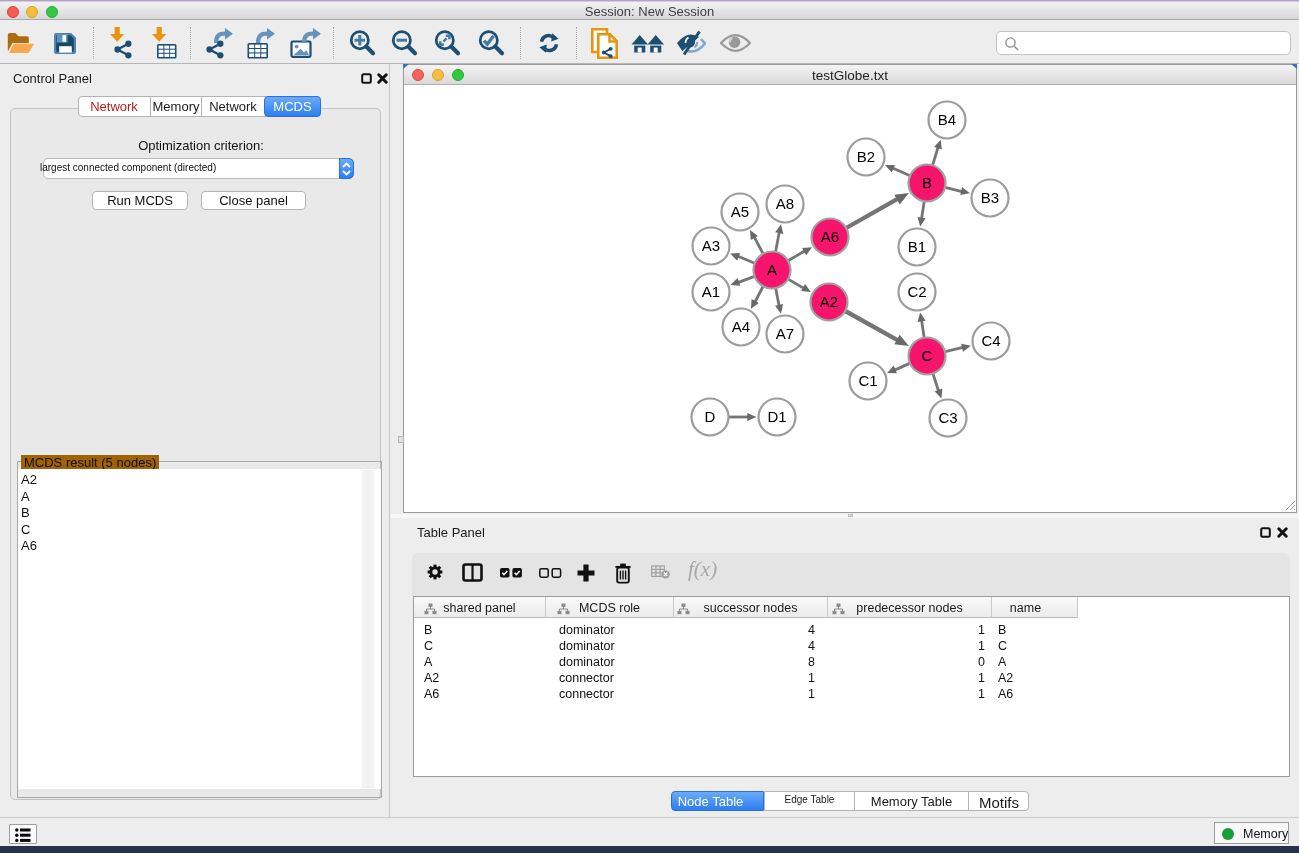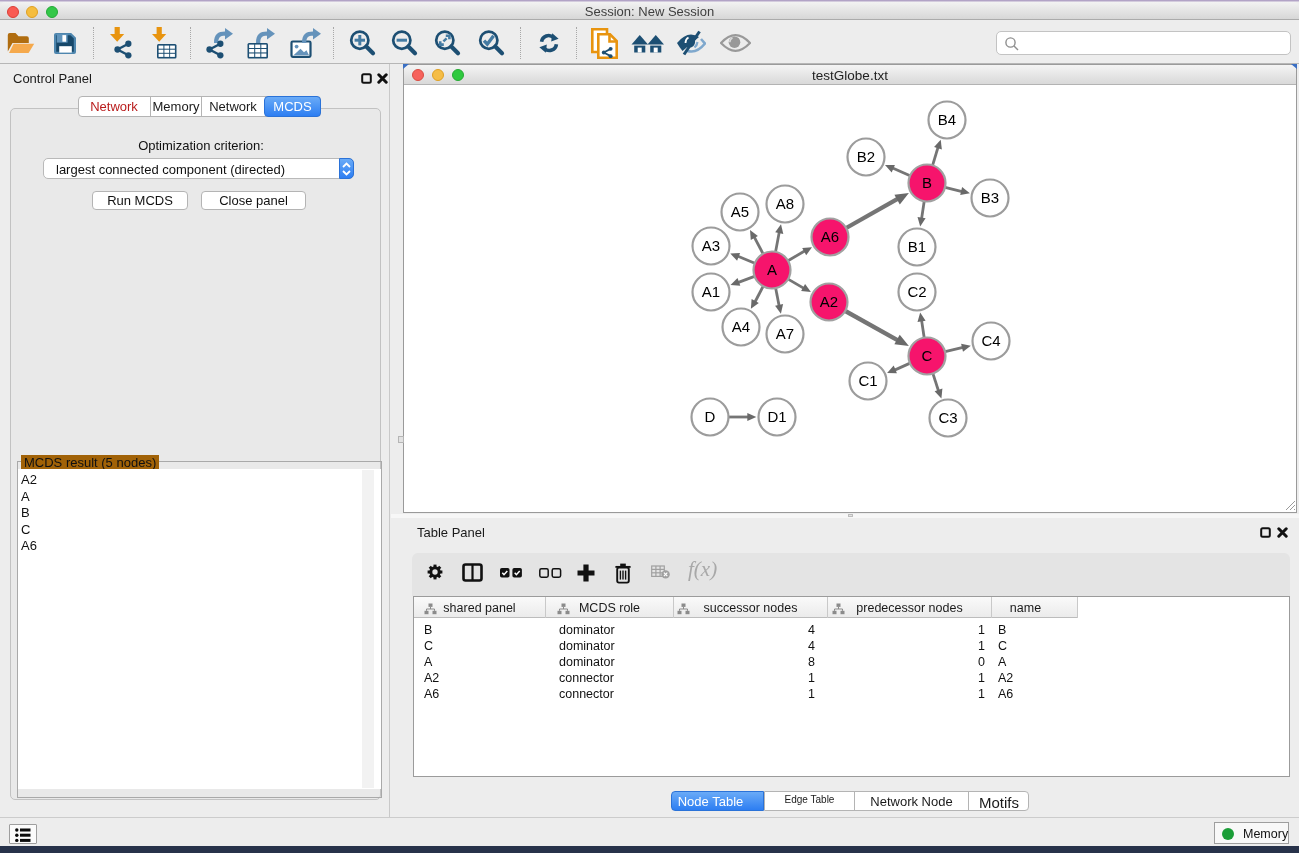--- a/index.html
+++ b/index.html
@@ -174,21 +174,21 @@
 <div class="abs" style="left:264px;top:99px;width:57px;text-align:center;font-size:13px;color:#fff">MCDS</div>
 
 <div class="abs" style="left:0;top:138px;width:390px;text-align:center;font-size:13px;color:#111"><span style="margin-left:12px">Optimization criterion:</span></div>
 
 <div class="abs" style="left:43px;top:158px;width:311px;height:21px;background:#fff;border:1px solid #b9b9b9;border-radius:5px"></div>
 <div class="abs" style="left:339px;top:158px;width:15px;height:21px;background:linear-gradient(#6aabf7,#2d7ef2);border:1px solid #2a72d8;border-radius:0 5px 5px 0"></div>
 <svg class="abs" style="left:341px;top:162px" width="11" height="14" viewBox="0 0 11 14">
     <path d="M2 5 L5.5 1.5 L9 5" fill="none" stroke="#fff" stroke-width="1.8"></path>
     <path d="M2 9 L5.5 12.5 L9 9" fill="none" stroke="#fff" stroke-width="1.8"></path>
   </svg>
-<div class="abs" style="left:56px;top:162px;font-size:13px;color:#111">largest connected component (directed)</div>
+<div class="abs" style="left:40px;top:162px;font-size:10px;color:#111">largest connected component (directed)</div>
 
 <div class="abs" style="left:92px;top:191px;width:96px;height:19px;background:#fff;border:1px solid #b4b4b4;border-radius:4px;text-align:center;font-size:13px;color:#111;line-height:18px">Run MCDS</div>
 <div class="abs" style="left:201px;top:191px;width:105px;height:19px;background:#fff;border:1px solid #b4b4b4;border-radius:4px;text-align:center;font-size:13px;color:#111;line-height:18px">Close panel</div>
 
 <div class="abs" style="left:17px;top:461px;width:365px;height:337px;border:1px solid #a9a9a9"></div>
 <div class="abs" style="left:21px;top:455px;background:#a16207;padding:0 3px;font-size:13px;color:#111">MCDS result (5 nodes)</div>
 <div class="abs" style="left:18px;top:469px;width:363px;height:320px;background:#fff"></div>
 <div class="abs" style="left:362px;top:470px;width:12px;height:318px;background:#f2f2f2"></div>
 <div class="abs" style="left:21px;top:472px;font-size:13px;color:#111;line-height:16.5px">A2<br>A<br>B<br>C<br>A6</div>
 
@@ -422,21 +422,21 @@
 <div class="abs" style="left:700px;top:687px;width:115px;text-align:right;font-size:12.5px;color:#111">1</div>
 <div class="abs" style="left:860px;top:687px;width:125px;text-align:right;font-size:12.5px;color:#111">1</div>
 <div class="abs" style="left:998px;top:687px;font-size:12.5px;color:#111">A6</div>
 
 <div class="abs" style="left:764px;top:791px;width:265px;height:20px;background:#fff;border:1px solid #b4b4b4;border-radius:0 4px 4px 0"></div>
 <div class="abs" style="left:854px;top:791px;width:1px;height:20px;background:#b4b4b4"></div>
 <div class="abs" style="left:968px;top:791px;width:1px;height:20px;background:#b4b4b4"></div>
 <div class="abs" style="left:671px;top:791px;width:93px;height:20px;background:linear-gradient(#6aabf7,#2d7ef2);border:1px solid #2a72d8;border-radius:4px 0 0 4px"></div>
 <div class="abs" style="left:671px;top:794px;width:79px;text-align:center;font-size:13px;color:#fff">Node Table</div>
 <div class="abs" style="left:765px;top:794px;width:89px;text-align:center;font-size:10px;color:#1a1a1a">Edge Table</div>
-<div class="abs" style="left:855px;top:794px;width:113px;text-align:center;font-size:13px;color:#1a1a1a">Network Node</div>
+<div class="abs" style="left:855px;top:794px;width:113px;text-align:center;font-size:13px;color:#1a1a1a">Memory Table</div>
 <div class="abs" style="left:969px;top:794px;width:60px;text-align:center;font-size:15px;color:#1a1a1a">Motifs</div>
 
 <div class="abs" style="left:0;top:817px;width:1299px;height:29px;background:#ededed;border-top:1px solid #cccccc"></div>
 <div class="abs" style="left:9px;top:824px;width:28px;height:20px;background:#fbfbfb;border:1px solid #9e9e9e;border-radius:1px"></div>
 <svg class="abs" style="left:15px;top:828px" width="16" height="15" viewBox="0 0 16 15">
     <g fill="#0a0a0a">
       <circle cx="1.8" cy="2" r="1.7"></circle>
       <circle cx="1.8" cy="7.2" r="1.7"></circle>
       <circle cx="1.8" cy="12.4" r="1.7"></circle>
       <rect x="5" y="0.5" width="10.5" height="3"></rect>

